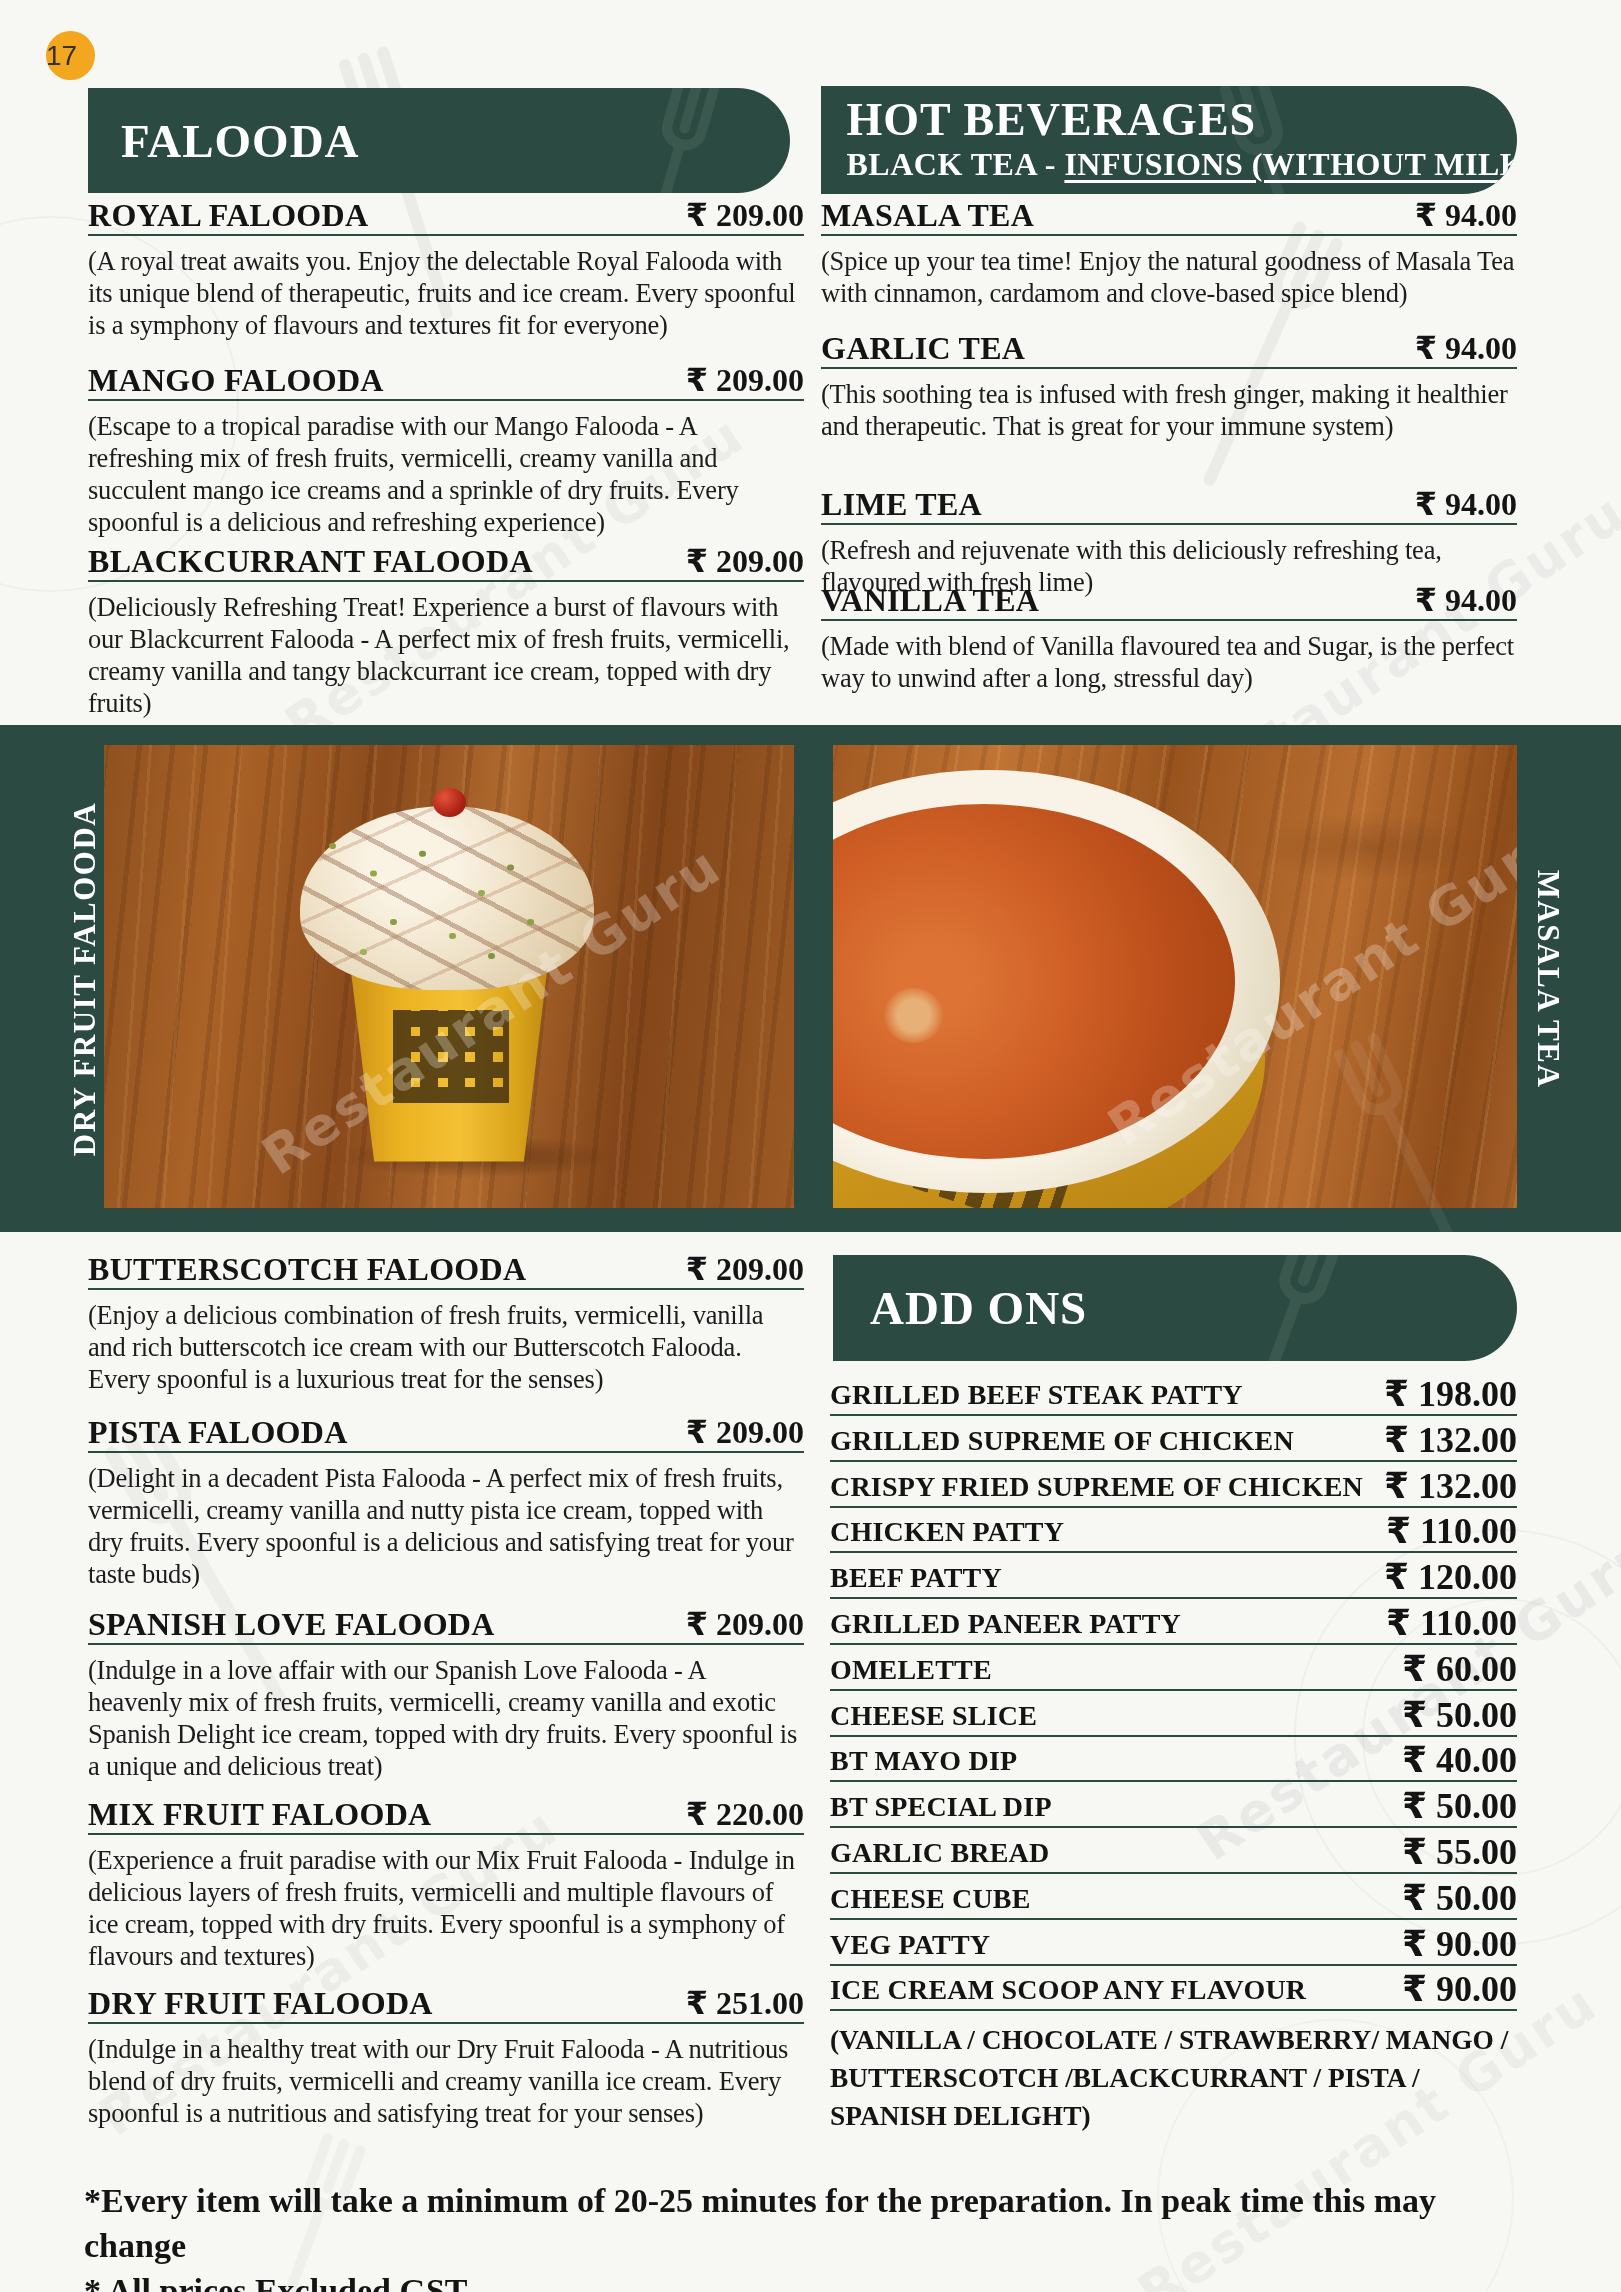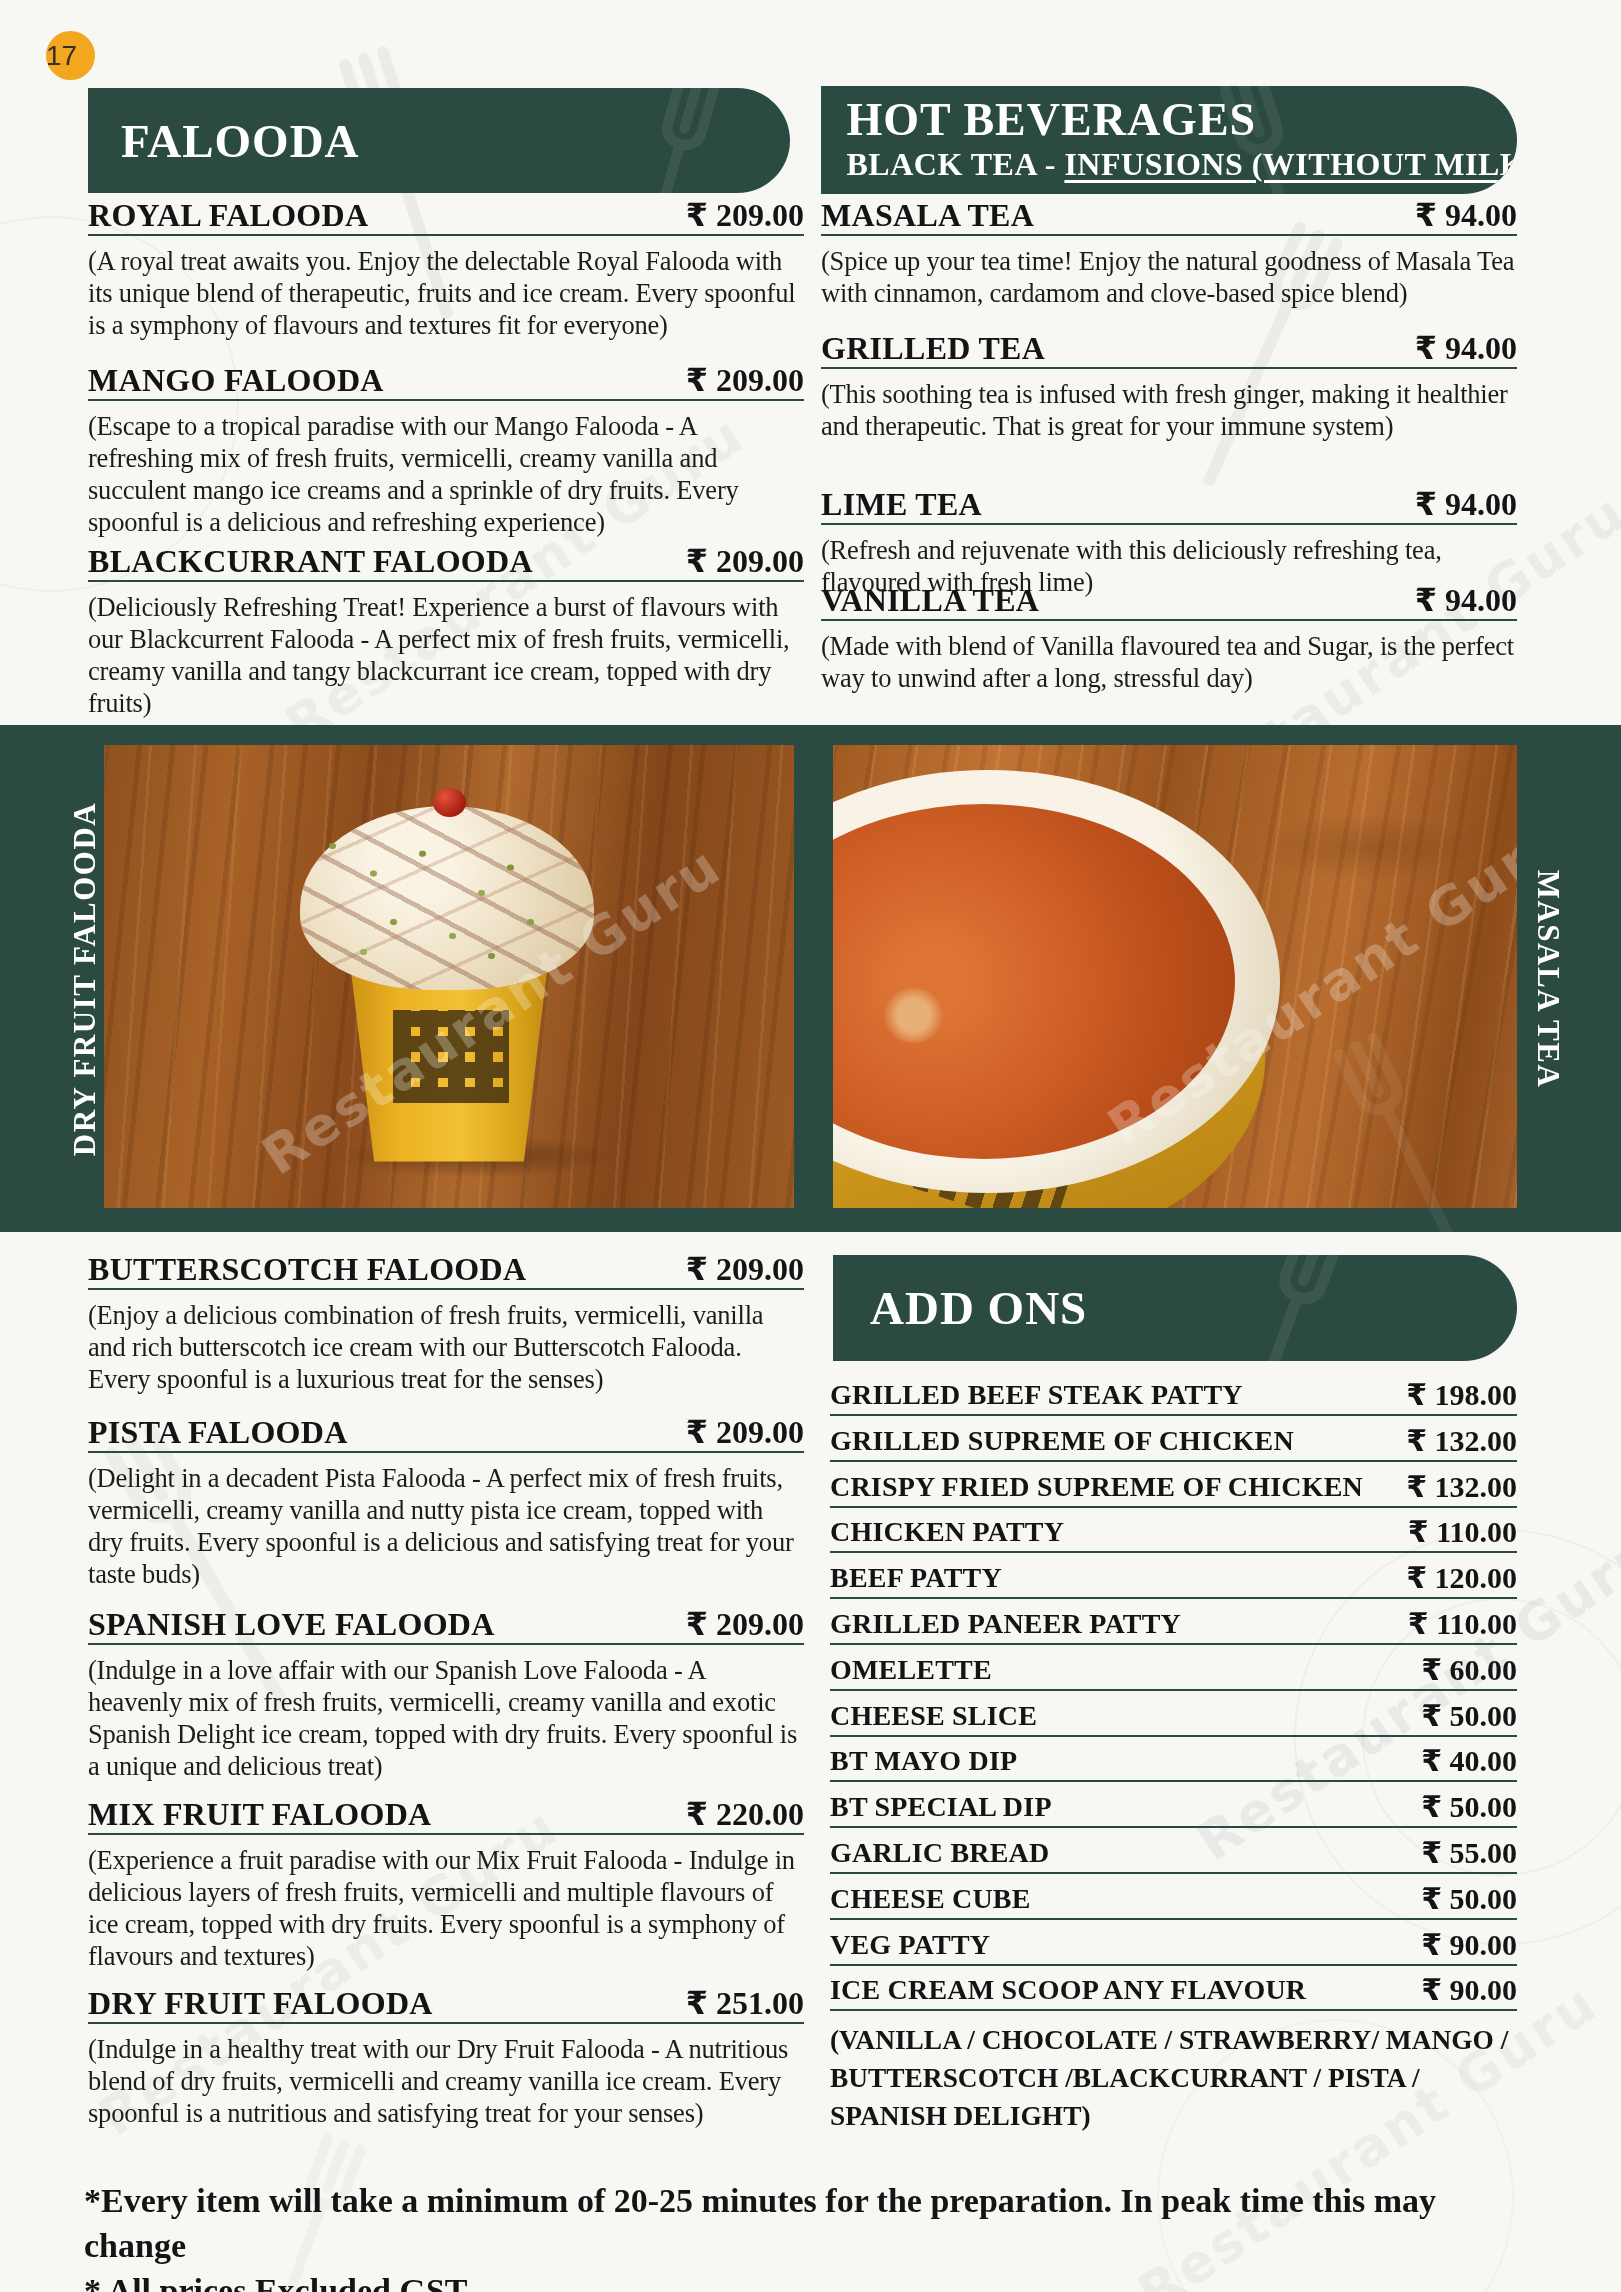--- a/index.html
+++ b/index.html
@@ -110,21 +110,21 @@
     background:radial-gradient(circle at 45% 40%,#f8f3e6 0 55%,#e6dcc4 78%,#cfc2a4 100%);}
   .t-tea{position:absolute;left:-100px;top:59px;width:502px;height:355px;border-radius:50%;
     background:radial-gradient(circle at 40% 50%,#dd7436 0 10%,#d06026 38%,#bc4f1b 66%,#a84513 92%);}
   .t-tea::after{content:"";position:absolute;left:30%;top:52%;width:59px;height:55px;border-radius:50%;
     background:radial-gradient(circle,#e7b077 0 40%,rgba(231,176,119,0) 75%);}
   
   #addons-list{position:absolute;left:830px;top:1380px;width:687px;}
   .arow{display:flex;justify-content:space-between;align-items:center;
     border-bottom:2.9px solid var(--green);padding-bottom:5px;margin-bottom:9.8px;}
   .aname{font-weight:bold;font-size:28px;line-height:29px;letter-spacing:0.2px;white-space:nowrap;}
-  .aprice{font-weight:bold;font-size:30px;line-height:29px;white-space:nowrap;
+  .aprice{font-weight:bold;font-size:36px;line-height:29px;white-space:nowrap;
     font-family:"Liberation Serif","DejaVu Sans",serif;}
   #flavour-note{position:absolute;left:830px;top:2021px;width:687px;
     font-weight:bold;font-size:27.4px;line-height:38px;}
   
   #footnotes{position:absolute;left:84px;top:2178px;width:1421px;
     font-weight:bold;font-size:34px;line-height:45px;}
 </style>
 </head>
 <body>
 
@@ -197,21 +197,21 @@
 
   <div class="item item-r" style="top:201px">
     <div class="row">
         <span class="iname">MASALA TEA</span>
         <span class="iprice">₹ 94.00</span>
       </div>
     <p class="idesc">(Spice up your tea time! Enjoy the natural goodness of Masala Tea with cinnamon, cardamom and clove-based spice blend)</p>
   </div>
   <div class="item item-r" style="top:334px">
     <div class="row">
-        <span class="iname">GRILLED TEA</span>
+        <span class="iname">GARLIC TEA</span>
         <span class="iprice">₹ 94.00</span>
       </div>
     <p class="idesc">(This soothing tea is infused with fresh ginger, making it healthier and therapeutic. That is great for your immune system)</p>
   </div>
   <div class="item item-r" style="top:490px">
     <div class="row">
         <span class="iname">LIME TEA</span>
         <span class="iprice">₹ 94.00</span>
       </div>
     <p class="idesc">(Refresh and rejuvenate with this deliciously refreshing tea, flavoured with fresh lime)</p>

